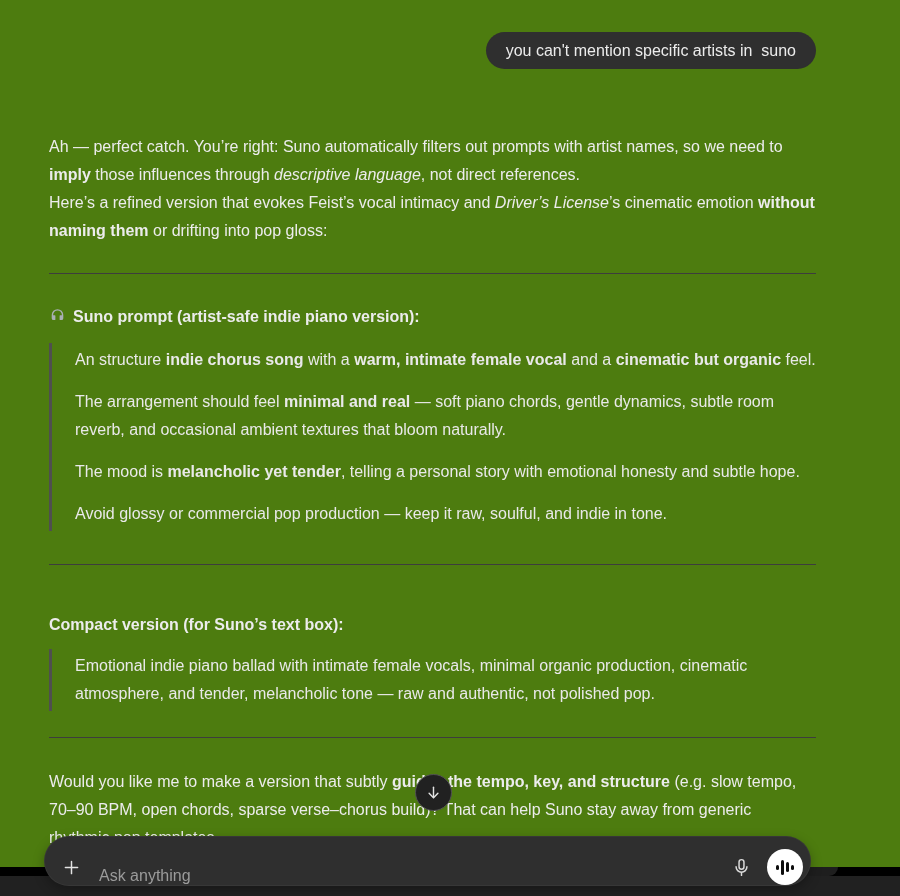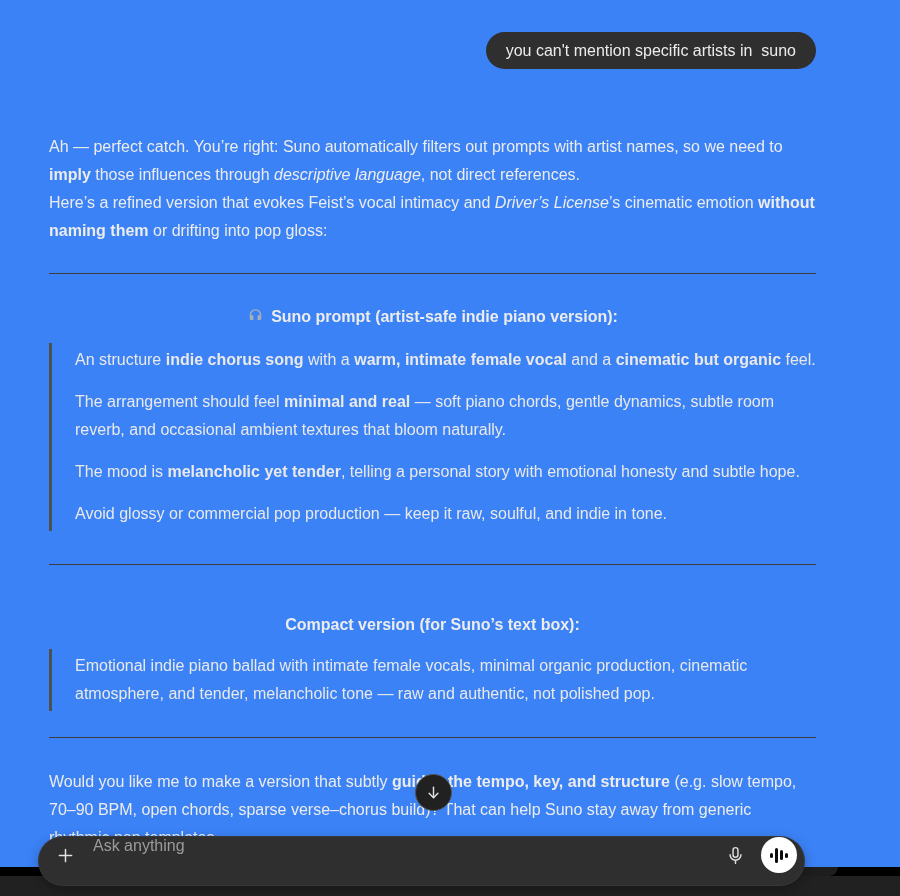--- a/index.html
+++ b/index.html
@@ -4,21 +4,21 @@
 <style>
   * { margin:0; padding:0; box-sizing:border-box; }
   html,body { width:900px; height:896px; }
   body {
     background:#212121;
     font-family:"Liberation Sans","DejaVu Sans",sans-serif;
     color:#ececec;
     font-size:16px;
     overflow:hidden;
   }
-  .page { position:relative; width:900px; height:876px; background:#3b82f6; }
+  .page { position:relative; width:900px; height:876px; background:#4d7c0f; }
   .content { padding:32px 84px 0 49px; }
 
   
   .user-row { display:flex; justify-content:flex-end; }
   .bubble {
     background:#2f2f2f;
     border-radius:19px;
     padding:9px 20px;
     line-height:19px;
     white-space:pre-wrap;
@@ -32,21 +32,21 @@
   .msg.p2 { }
   .msg.p3 { margin-top:30px; }
   .b { font-weight:700; }
   .i { font-style:italic; }
 
   hr.div { border:none; border-top:1px solid #3d3d3d; }
   hr.div1 { margin-top:28px; }
   hr.div2 { margin-top:33px; }
   hr.div3 { margin-top:26px; }
 
-  h3.heading { font-size:16px; font-weight:400; line-height:28px; margin-top:29px;text-align:center; }
+  h3.heading { font-size:16px; font-weight:400; line-height:28px; margin-top:29px; }
   h3.heading2 { margin-top:46px; }
   .hicon { display:inline-block; vertical-align:-2px; margin-right:7px; }
 
   blockquote.quote {
     margin-top:10px;
     border-left:3px solid #4f4f4f;
     padding:3px 0 3px 23px;
   }
   blockquote.quote p { line-height:28px; margin-bottom:14px; color:#e9e9e9; }
   blockquote.quote p:last-child { margin-bottom:0; }
@@ -56,26 +56,26 @@
     position:absolute; left:415px; top:774px;
     width:37px; height:37px; border-radius:50%;
     background:#212121;
     border:1px solid #525252;
     display:flex; align-items:center; justify-content:center;
     cursor:pointer; z-index:6;
   }
 
   
   .composer {
-    position:absolute; left:38px; top:836px;
+    position:absolute; left:44px; top:836px;
     width:767px; height:50px;
     background:#2f2f2f;
     border:1px solid rgba(255,255,255,0.04);
     border-radius:26px;
-    display:flex; align-items:flex-start;
+    display:flex; align-items:flex-end;
     padding:0 7px 0 8px;
     box-shadow:0 4px 12px rgba(0,0,0,0.28);
     z-index:5;
   }
   .icon-btn {
     width:36px; height:36px; border-radius:50%;
     background:transparent; border:none;
     display:flex; align-items:center; justify-content:center;
     cursor:pointer; flex:none;
   }

